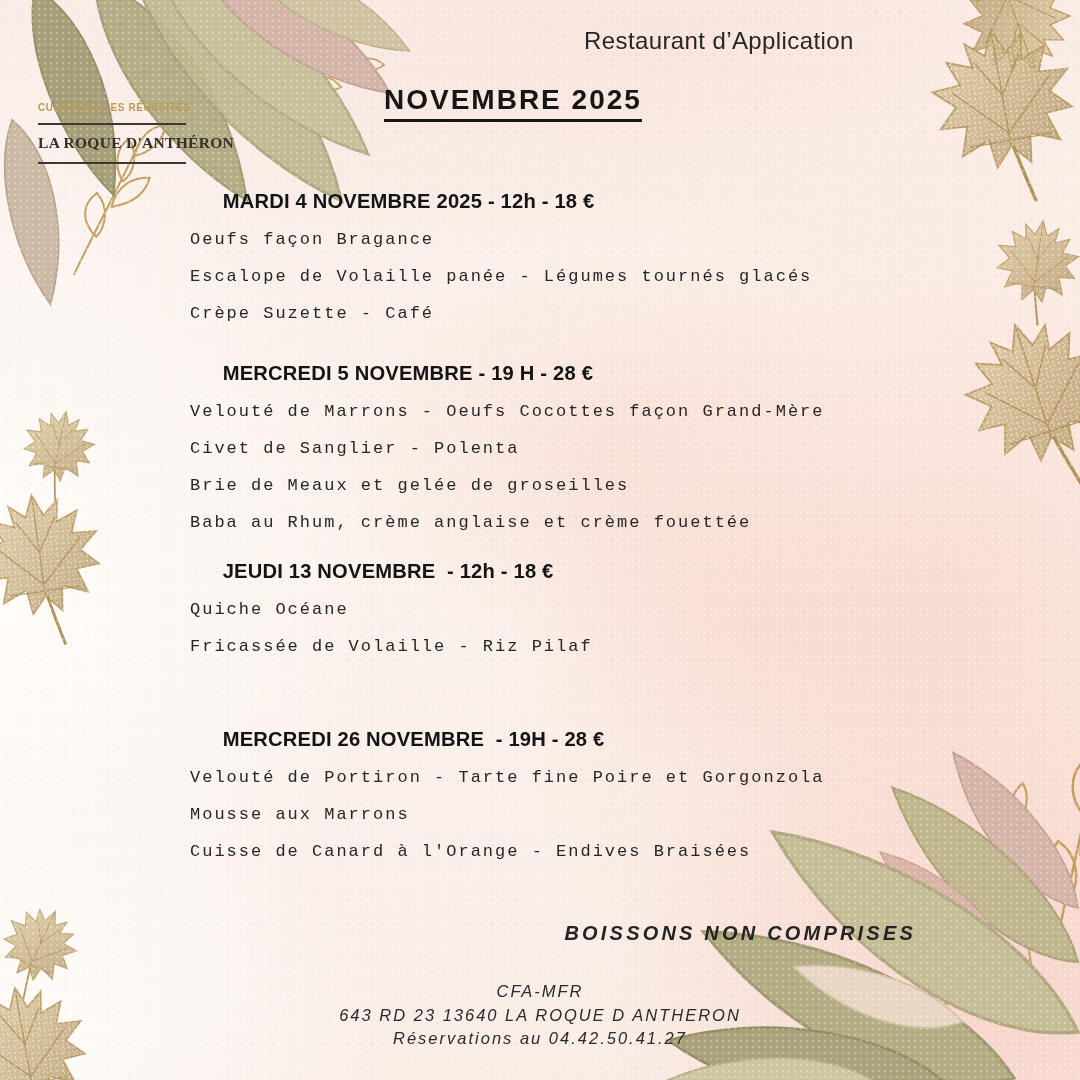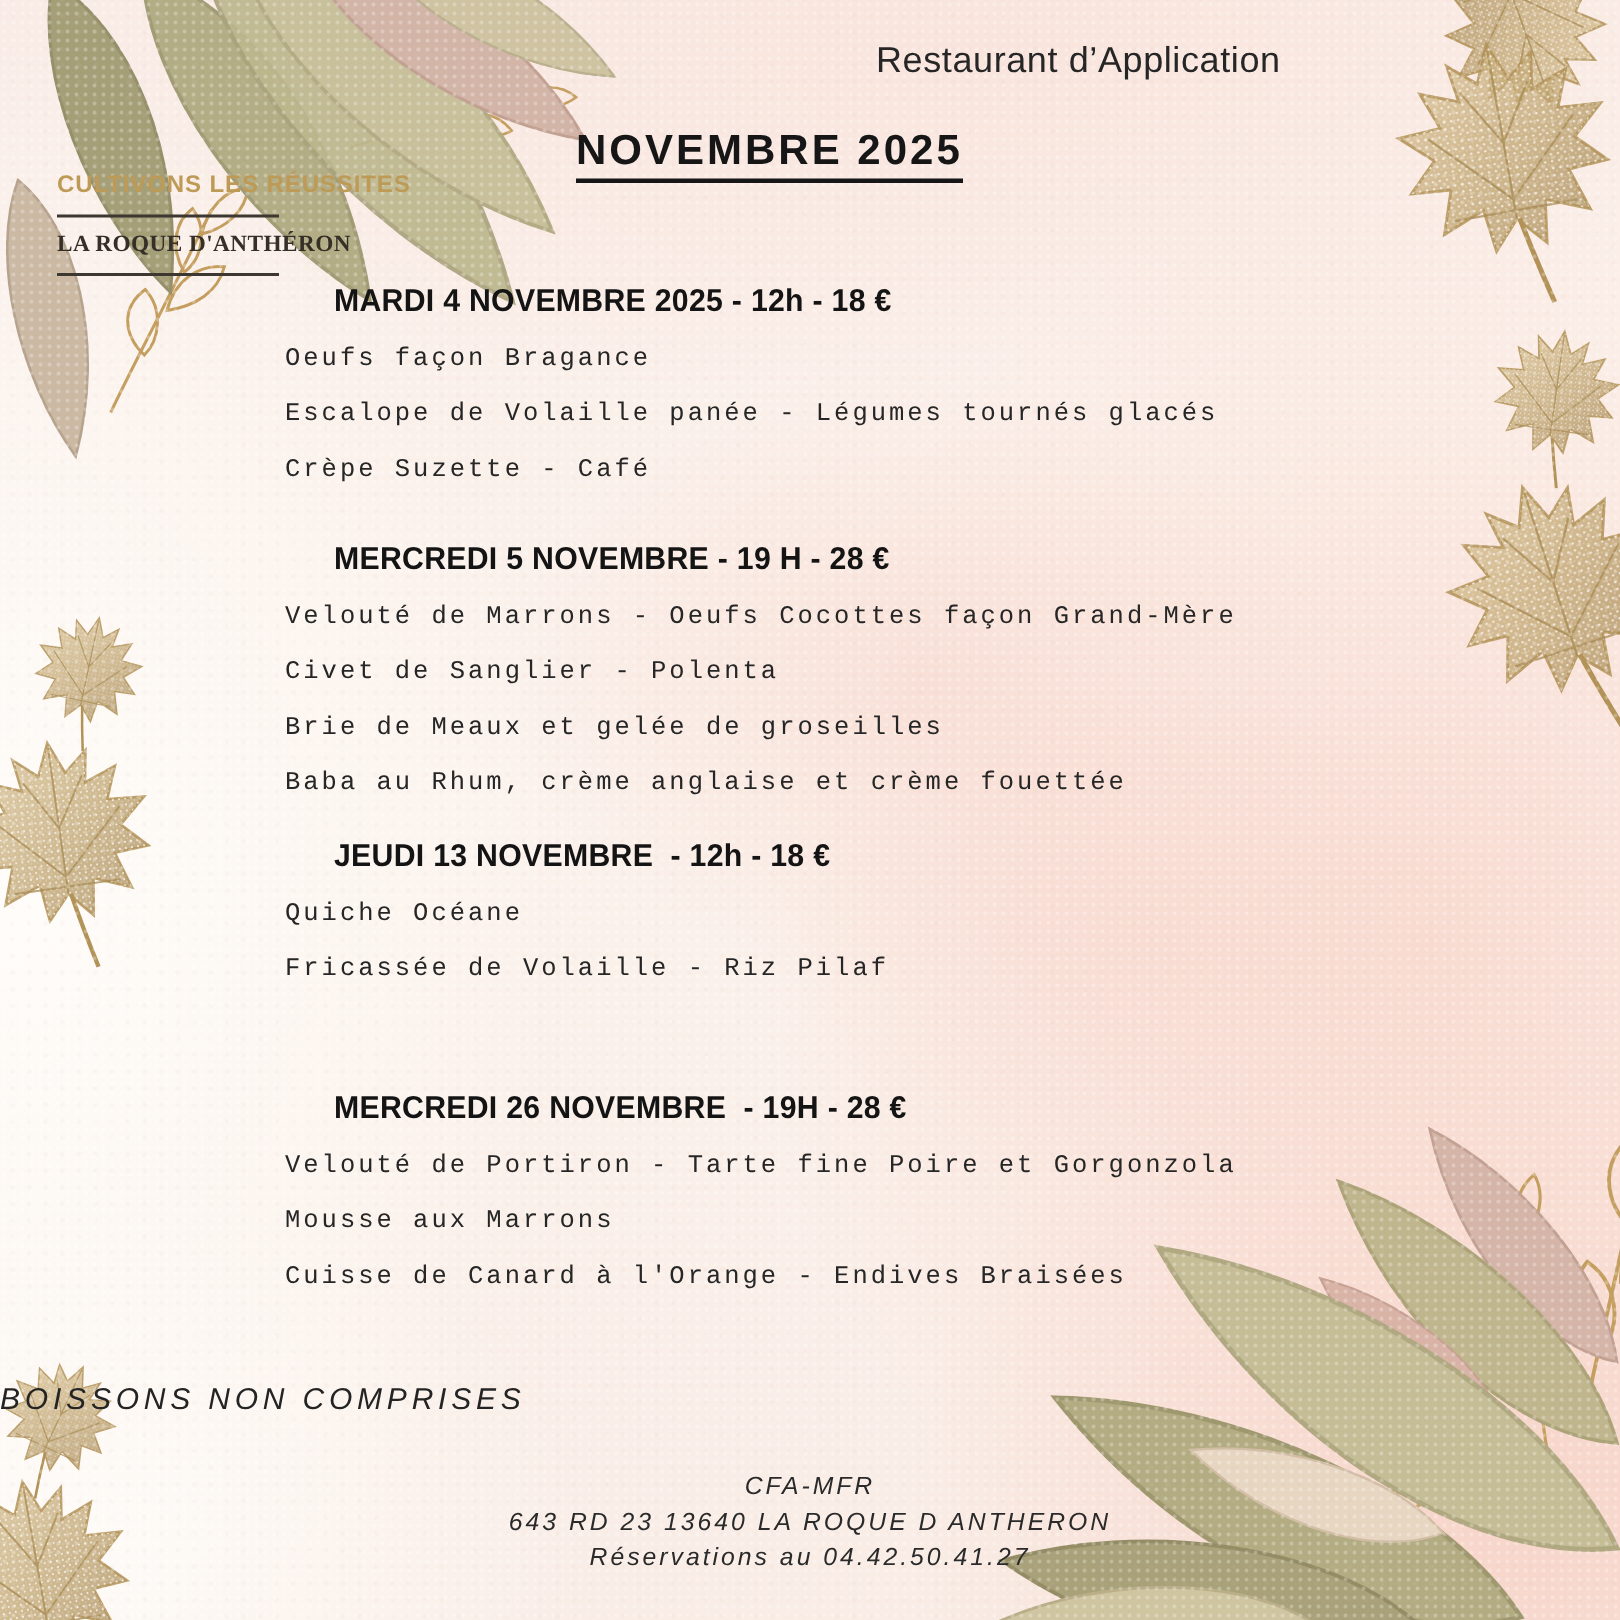--- a/index.html
+++ b/index.html
@@ -27,32 +27,32 @@
   .layer{position:absolute;z-index:4;}
 
   .restaurant-name{left:584px;top:27px;font-size:24px;letter-spacing:.4px;color:#262626;}
   .month-title{left:384px;top:84px;margin:0;font-size:28px;font-weight:700;letter-spacing:2px;color:#161616;}
   .month-title span{border-bottom:3px solid #161616;padding-bottom:3px;display:inline-block;}
 
   .logo{left:38px;top:94px;width:170px;}
   .logo-mfr-row{position:relative;height:56px;}
   .logo-mfr{font-size:55px;font-weight:800;letter-spacing:-2px;color:#c2a05e;line-height:52px;}
   .logo-person{position:absolute;left:102px;top:4px;}
-  .logo-tagline{font-size:16px;font-weight:700;letter-spacing:.6px;color:#bd9a55;margin-top:21px;white-space:nowrap;}
+  .logo-tagline{font-size:10px;font-weight:700;letter-spacing:.6px;color:#bd9a55;margin-top:8px;white-space:nowrap;}
   .logo-rule{height:2px;background:#3c3831;width:148px;margin:10px 0 9px;}
   .logo-location{font-family:"Liberation Serif",serif;font-size:15.5px;font-weight:700;letter-spacing:.3px;color:#352f28;white-space:nowrap;}
 
   .menu{left:190px;width:800px;}
   .m0{top:189px}.m1{top:361px}.m2{top:559px}.m3{top:727px}
   .menu-title{margin:0 0 17px;padding-left:34px;font-size:21px;font-weight:700;line-height:24px;color:#141414;
     letter-spacing:.2px;white-space:pre;transform:scaleX(.96);transform-origin:0 50%;}
   .menu-item{margin:0 0 17px;font-family:Liberation Mono, monospace;font-size:17px;line-height:20px;
     letter-spacing:2px;color:#262626;white-space:pre;}
 
-  .note{left:0;top:922px;width:916px;text-align:left;font-style:italic;font-weight:400;
+  .note{left:0;top:922px;width:916px;text-align:right;font-style:italic;font-weight:700;
     font-size:20px;letter-spacing:3.2px;color:#242424;}
   .footer{left:0;top:980px;width:1080px;text-align:center;font-style:italic;font-size:16.5px;
     line-height:23.5px;letter-spacing:2px;color:#2a2a2a;}
 </style>
 </head>
 <body>
 
 <div class="poster">
 
   <svg class="decor" width="1080" height="1080" viewBox="0 0 1080 1080" aria-hidden="true">

